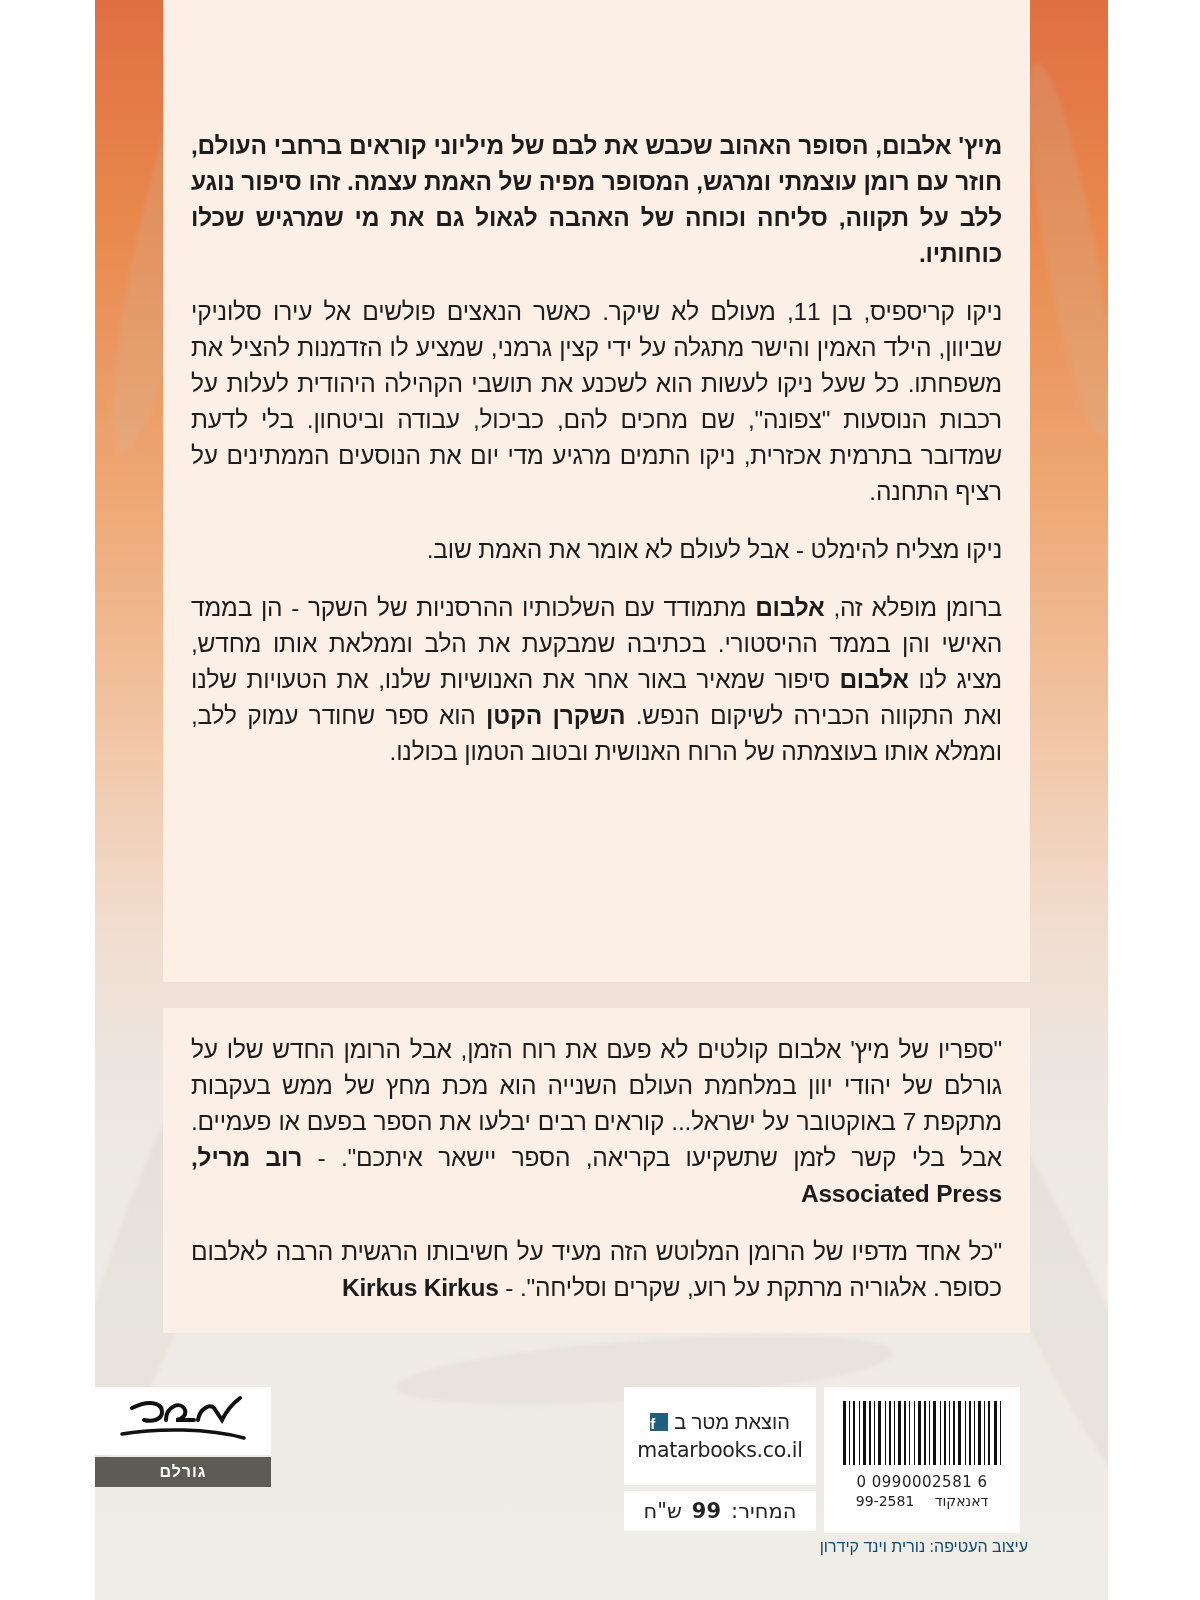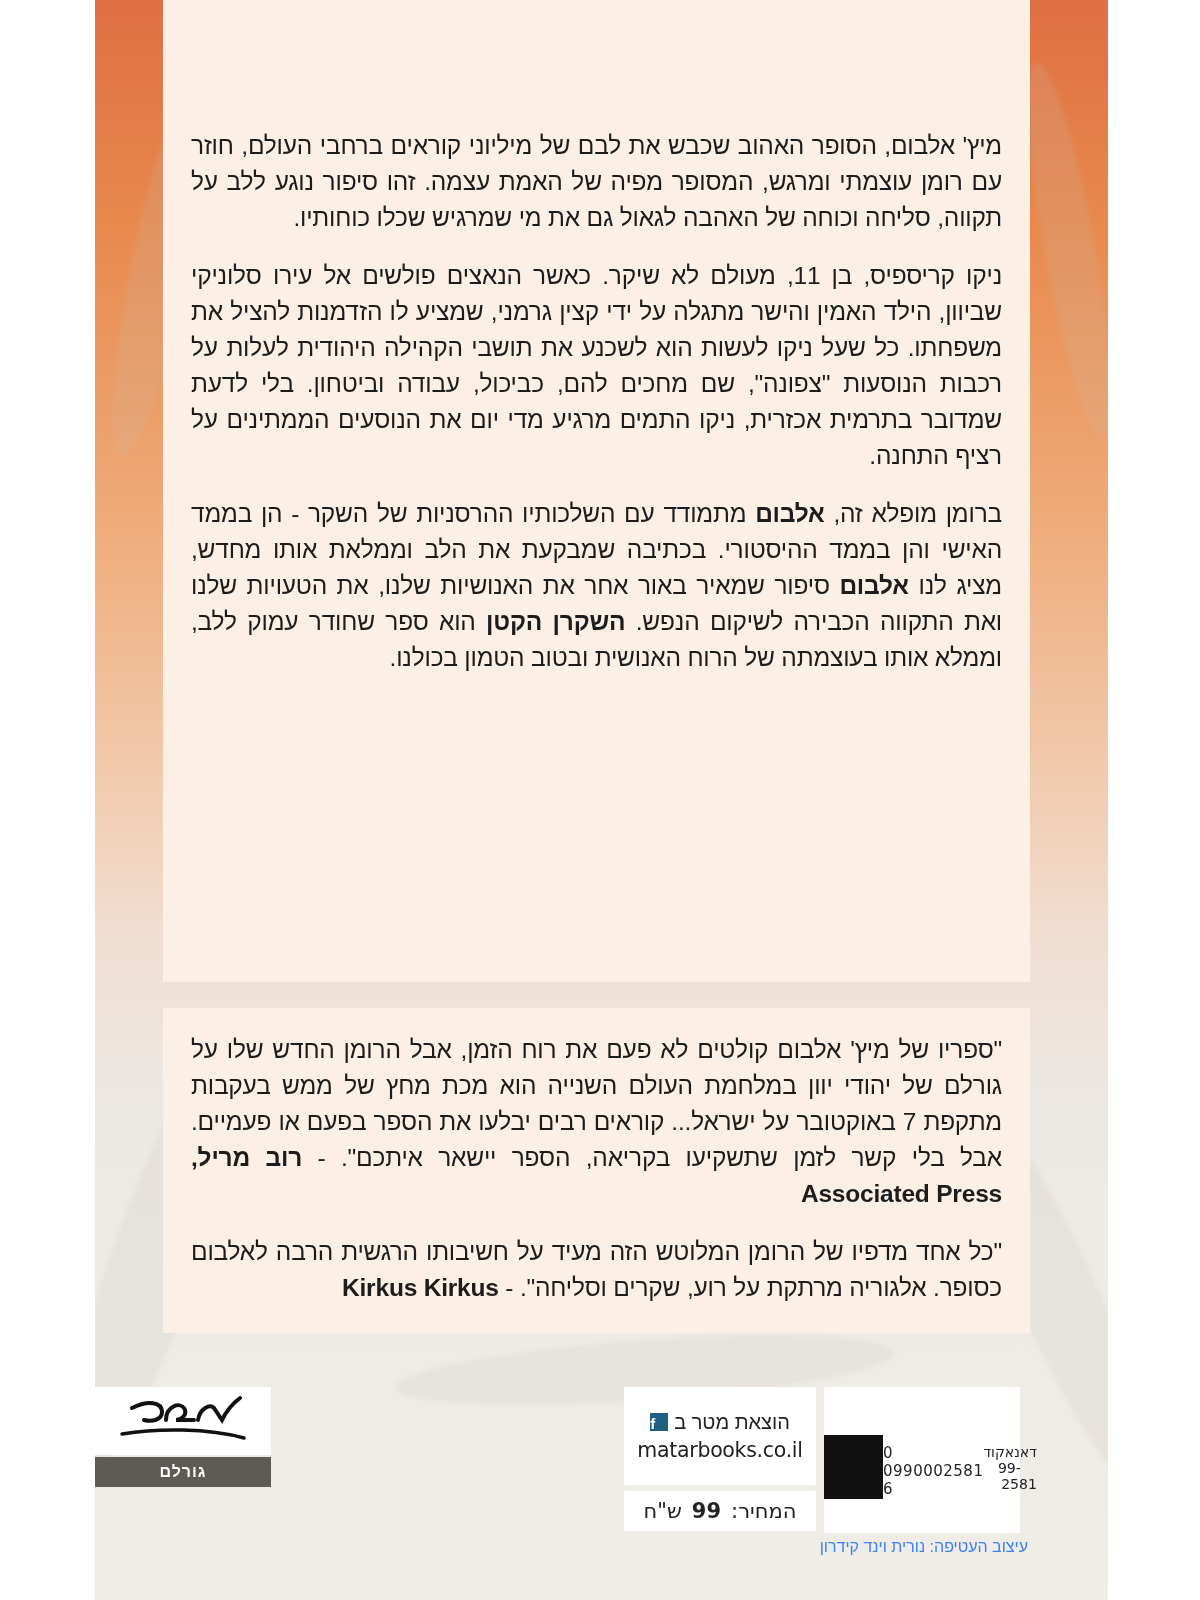--- a/index.html
+++ b/index.html
@@ -60,21 +60,21 @@
       font-size: 24.5px;
       line-height: 36px;
       margin: 0 0 22px 0;
       text-align: justify;
       text-align-last: right;
       font-family: "Liberation Sans Narrow", "Liberation Sans", sans-serif;
       letter-spacing: -0.2px;
       font-stretch: condensed;
     }
     .para.lead {
-      font-weight: normal;
+      font-weight: bold;
     }
     .para b {
       font-weight: bold;
     }
     .review {
       font-size: 24.5px;
       line-height: 36px;
       margin: 0 0 22px 0;
       text-align: justify;
       text-align-last: right;
@@ -170,20 +170,21 @@
     .price-box .price-value {
       font-weight: bold;
       text-align: center;
     }
     .barcode-box {
       left: 824px;
       top: 1387px;
       width: 196px;
       height: 146px;
       display: flex;
+      flex-direction: column;
       align-items: center;
       padding-top: 14px;
       box-sizing: border-box;
     }
     .bars {
       width: 158px;
       height: 64px;
       display: flex;
       align-items: stretch;
       justify-content: space-between;
@@ -207,37 +208,38 @@
       margin-top: 2px;
     }
     .credit {
       position: absolute;
       left: 760px;
       width: 268px;
       top: 1538px;
       direction: rtl;
       text-align: right;
       font-size: 16px;
-      color: #3b82f6;
+      color: #0c4a6e;
     }
   </style>
 </head>
 <body>
 
 <div class="cover">
   <div class="streak" style="left:40px; top:40px; width:60px; height:420px; transform:rotate(12deg);"></div>
   <div class="streak" style="left:950px; top:60px; width:50px; height:380px; transform:rotate(-10deg);"></div>
   <div class="streak" style="left:20px; top:1000px; width:90px; height:500px; transform:rotate(20deg);"></div>
   <div class="streak" style="left:920px; top:1050px; width:80px; height:480px; transform:rotate(-25deg);"></div>
   <div class="streak" style="left:300px; top:1340px; width:500px; height:60px; transform:rotate(-4deg);"></div>
 </div>
 
 <div class="panel panel-main">
   <p class="para lead">מיץ' אלבום, הסופר האהוב שכבש את לבם של מיליוני קוראים ברחבי העולם, חוזר עם רומן עוצמתי ומרגש, המסופר מפיה של האמת עצמה. זהו סיפור נוגע ללב על תקווה, סליחה וכוחה של האהבה לגאול גם את מי שמרגיש שכלו כוחותיו.</p>
   <p class="para">ניקו קריספיס, בן 11, מעולם לא שיקר. כאשר הנאצים פולשים אל עירו סלוניקי שביוון, הילד האמין והישר מתגלה על ידי קצין גרמני, שמציע לו הזדמנות להציל את משפחתו. כל שעל ניקו לעשות הוא לשכנע את תושבי הקהילה היהודית לעלות על רכבות הנוסעות "צפונה", שם מחכים להם, כביכול, עבודה וביטחון. בלי לדעת שמדובר בתרמית אכזרית, ניקו התמים מרגיע מדי יום את הנוסעים הממתינים על רציף התחנה.</p>
+  <p class="para">ניקו מצליח להימלט - אבל לעולם לא אומר את האמת שוב.</p>
   <p class="para"><span>ברומן מופלא זה, </span><b>אלבום</b><span> מתמודד עם השלכותיו ההרסניות של השקר - הן בממד האישי והן בממד ההיסטורי. בכתיבה שמבקעת את הלב וממלאת אותו מחדש, מציג לנו </span><b>אלבום</b><span> סיפור שמאיר באור אחר את האנושיות שלנו, את הטעויות שלנו ואת התקווה הכבירה לשיקום הנפש. </span><b>השקרן הקטן</b><span> הוא ספר שחודר עמוק ללב, וממלא אותו בעוצמתה של הרוח האנושית ובטוב הטמון בכולנו.</span></p>
 </div>
 
 <div class="panel panel-reviews">
   <p class="review"><span>"ספריו של מיץ' אלבום קולטים לא פעם את רוח הזמן, אבל הרומן החדש שלו על גורלם של יהודי יוון במלחמת העולם השנייה הוא מכת מחץ של ממש בעקבות מתקפת 7 באוקטובר על ישראל... קוראים רבים יבלעו את הספר בפעם או פעמיים. אבל בלי קשר לזמן שתשקיעו בקריאה, הספר יישאר איתכם". - </span><span class="source">רוב מריל, Associated Press</span></p>
   <p class="review"><span>"כל אחד מדפיו של הרומן המלוטש הזה מעיד על חשיבותו הרגשית הרבה לאלבום כסופר. אלגוריה מרתקת על רוע, שקרים וסליחה". - </span><span class="source">Kirkus Kirkus</span></p>
 </div>
 
 <div class="box logo-box">
   <svg width="130" height="54" viewBox="0 0 130 54">

